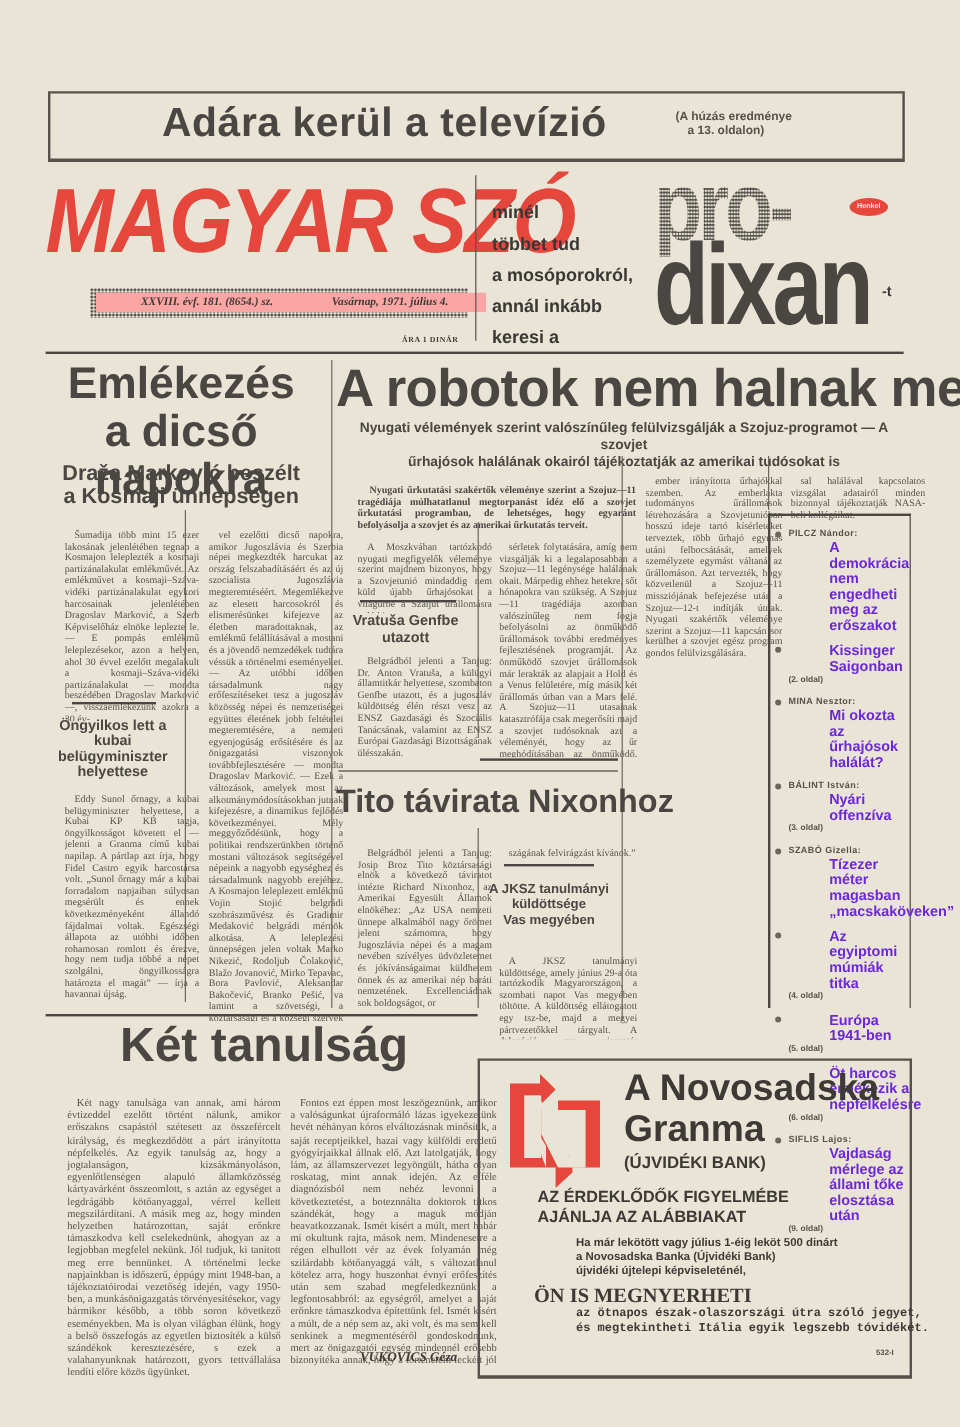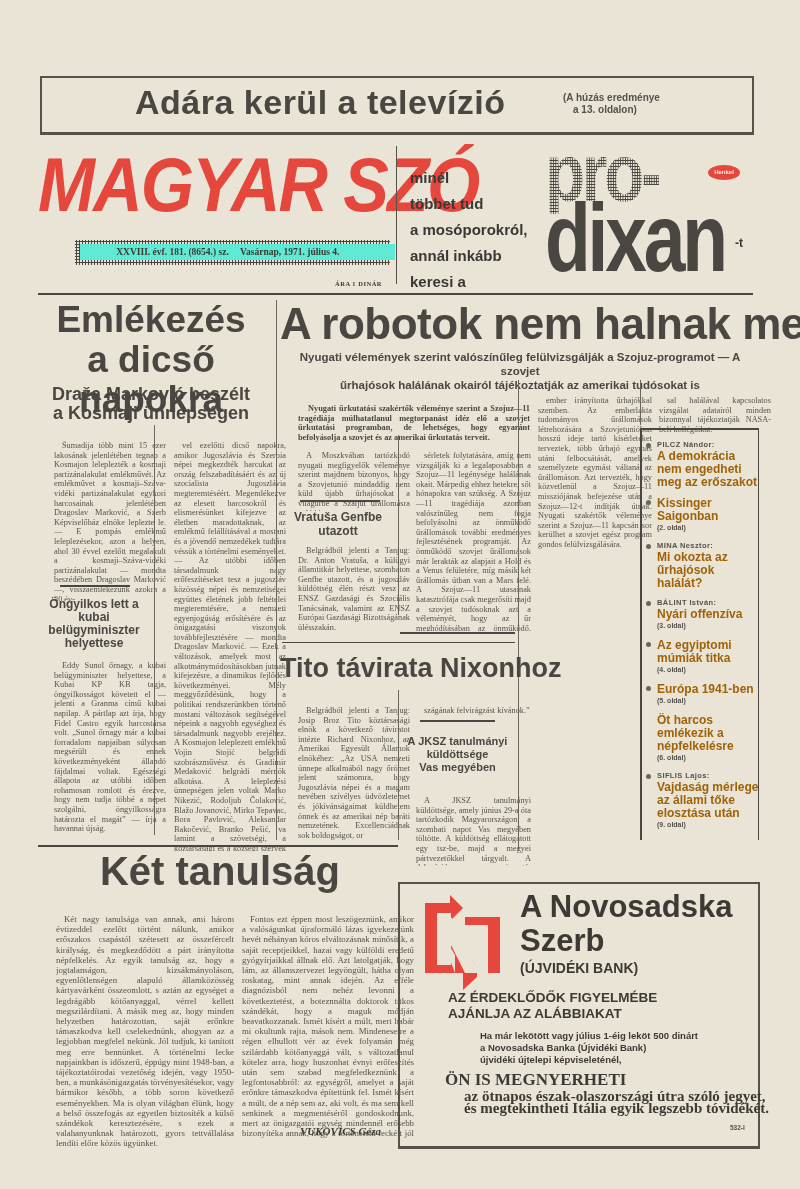--- a/index.html
+++ b/index.html
@@ -23,23 +23,23 @@
     
     #banner { left: 40px; top: 76px; width: 710px; height: 54px; border: 2px solid #55524c; border-bottom-width: 3px; }
     #banner-title { left: 135px; top: 83px; font-size: 34px; color: #4a4742; font-family: "Liberation Sans", sans-serif; font-weight: bold; letter-spacing: 0.5px; }
     #banner-note { left: 563px; top: 92px; font-size: 10px; line-height: 12px; color: #55524c; font-family: "Liberation Sans", sans-serif; font-weight: bold; }
 
     
     #logo { left: 38px; top: 145px; font-size: 76px; line-height: 80px; color: #e5473c; font-family: "Liberation Sans", sans-serif; font-weight: bold; font-style: italic; letter-spacing: -2px; transform: scaleX(0.9); transform-origin: left top; white-space: nowrap; }
     #dotbar { left: 75px; top: 240px; width: 315px; height: 25px;
       background-image: radial-gradient(circle, #4a4742 1px, transparent 1.3px);
       background-size: 3px 3px; }
-    .dotlabel { position: absolute; top: 244px; height: 16px; background: #5eead4; font-family: "Liberation Serif", serif; font-weight: bold; font-size: 9.5px; line-height: 16px; color: #3d3a35; padding: 0 5px; }
+    .dotlabel { position: absolute; top: 244px; height: 16px; background: #fca5a5; font-family: "Liberation Serif", serif; font-weight: bold; font-size: 9.5px; line-height: 16px; color: #3d3a35; padding: 0 5px; font-style: italic; }
     #issue { left: 80px; width: 175px; text-align: center; }
-    #date { left: 235px; width: 150px; }
+    #date { left: 245px; width: 150px; text-align: center; }
     #price { left: 335px; top: 280px; font-size: 6.5px; font-weight: bold; color: #3d3a35; font-family: "Liberation Serif", serif; letter-spacing: 0.5px; }
     #masthead-divider { left: 396px; top: 146px; width: 1px; height: 138px; background: #55524c; }
 
     
     #ad-lines { left: 410px; top: 165px; font-family: "Liberation Sans", sans-serif; font-weight: bold; font-size: 15px; line-height: 26px; color: #3a3834; }
     #pro { left: 545px; top: 132px; font-family: "Liberation Sans", sans-serif; font-weight: bold; font-size: 82px; line-height: 82px; color: #7a776f; letter-spacing: -4px; transform: scaleX(0.8); transform-origin: left top;
       background-image: radial-gradient(circle, #4a4742 1px, transparent 1.4px); background-size: 3px 3px; -webkit-background-clip: text; background-clip: text; -webkit-text-fill-color: transparent; }
     #dixan { left: 545px; top: 190px; font-family: "Liberation Sans", sans-serif; font-weight: bold; font-size: 96px; line-height: 96px; color: #4a4742; letter-spacing: -4px; transform: scaleX(0.78); transform-origin: left top; }
     #dixan-suffix { left: 735px; top: 236px; font-size: 12px; font-weight: bold; color: #3a3834; font-family: "Liberation Sans", sans-serif; }
     #henkel { left: 708px; top: 165px; width: 32px; height: 15px; border-radius: 50%; background: #e5473c; color: #fbe9e3; font-size: 6px; line-height: 15px; text-align: center; font-family: "Liberation Sans", sans-serif; font-weight: bold; }
@@ -80,40 +80,40 @@
 
     #jksz-title { left: 400px; top: 735px; width: 115px; text-align: center; font-family: "Liberation Sans", sans-serif; font-weight: bold; font-size: 11px; line-height: 13px; color: #4a4742; }
     #jksz-body { left: 400px; top: 780px; width: 115px; }
 
     
     #index-box { left: 640px; top: 428px; width: 116px; height: 410px; border: 2px solid #4a4742; border-bottom: none; border-right: 1px solid #4a4742; }
     #index { left: 645px; top: 440px; width: 115px; }
     .idx-item { position: relative; margin-bottom: 8px; padding-left: 12px; }
     .idx-bullet { position: absolute; left: 1px; top: 3px; width: 5px; height: 5px; border-radius: 50%; background: #6a665e; }
     .idx-author { font-family: "Liberation Sans", sans-serif; font-weight: bold; font-size: 7.5px; line-height: 10px; color: #55524c; letter-spacing: 0.4px; }
-    .idx-title { font-family: "Liberation Sans", sans-serif; font-weight: bold; font-size: 12px; line-height: 13px; color: #a16207; }
+    .idx-title { font-family: "Liberation Sans", sans-serif; font-weight: bold; font-size: 12px; line-height: 13px; color: #6d28d9; margin-left: 34px; }
     .idx-page { font-family: "Liberation Sans", sans-serif; font-weight: bold; font-size: 7px; line-height: 10px; color: #55524c; }
 
     #mid-rule { left: 38px; top: 845px; width: 360px; height: 2px; }
 
     
     #ket-title { left: 40px; top: 848px; width: 360px; text-align: center; font-family: "Liberation Sans", sans-serif; font-weight: bold; font-size: 40px; line-height: 46px; color: #4a4742; }
     #ket-c1 { left: 40px; top: 898px; width: 178px; }
     #ket-c2 { left: 226px; top: 898px; width: 172px; }
     #ket-sign { left: 300px; top: 1125px; font-family: "Liberation Serif", serif; font-size: 11px; font-weight: bold; font-style: italic; color: #3d3a35; }
 
     
     #bank-box { left: 398px; top: 882px; width: 358px; height: 262px; border: 2px solid #55524c; border-bottom-width: 3px; }
     #bank-logo { left: 425px; top: 895px; width: 75px; height: 95px; }
     #bank-name { left: 520px; top: 890px; font-family: "Liberation Sans", sans-serif; font-weight: bold; font-size: 31px; line-height: 34px; color: #3d3a35; }
     #bank-sub { left: 520px; top: 960px; font-family: "Liberation Sans", sans-serif; font-weight: bold; font-size: 14px; color: #3d3a35; }
     #bank-h2 { left: 448px; top: 990px; font-family: "Liberation Sans", sans-serif; font-weight: bold; font-size: 13.5px; line-height: 16px; color: #3d3a35; }
     #bank-p1 { left: 480px; top: 1030px; font-family: "Liberation Sans", sans-serif; font-weight: bold; font-size: 9.5px; line-height: 12px; color: #3d3a35; }
     #bank-h3 { left: 445px; top: 1070px; font-family: "Liberation Serif", serif; font-weight: bold; font-size: 17px; color: #3d3a35; }
-    #bank-p2 { left: 464px; top: 1090px; font-family: Liberation Serif, serif; font-weight: bold; font-size: 15px; line-height: 12px; color: #3d3a35; }
+    #bank-p2 { left: 480px; top: 1090px; font-family: Liberation Mono, monospace; font-weight: bold; font-size: 10px; line-height: 12px; color: #3d3a35; }
     #bank-code { left: 730px; top: 1124px; font-family: "Liberation Sans", sans-serif; font-weight: bold; font-size: 6.5px; color: #55524c; }
   </style>
 </head>
 <body>
 
 <div class="page">
 
   <div id="banner" class="abs"></div>
   <div id="banner-title" class="abs">Adára kerül a televízió</div>
   <div id="banner-note" class="abs">
@@ -215,20 +215,25 @@
       <div class="idx-title">Mi okozta az űrhajósok halálát?</div>
     </div>
     <div class="idx-item">
       <span class="idx-bullet"></span>
       <div class="idx-author">BÁLINT István:</div>
       <div class="idx-title">Nyári offenzíva</div>
       <div class="idx-page">(3. oldal)</div>
     </div>
     <div class="idx-item">
       <span class="idx-bullet"></span>
+      <div class="idx-author">SZABÓ Gizella:</div>
+      <div class="idx-title">Tízezer méter magasban „macskaköveken”</div>
+    </div>
+    <div class="idx-item">
+      <span class="idx-bullet"></span>
       <div class="idx-title">Az egyiptomi múmiák titka</div>
       <div class="idx-page">(4. oldal)</div>
     </div>
     <div class="idx-item">
       <span class="idx-bullet"></span>
       <div class="idx-title">Európa 1941-ben</div>
       <div class="idx-page">(5. oldal)</div>
     </div>
     <div class="idx-item">
       <div class="idx-title">Öt harcos emlékezik a népfelkelésre</div>
@@ -251,21 +256,21 @@
 
   <div id="bank-box" class="abs"></div>
   <svg id="bank-logo" class="abs" viewBox="0 0 75 95">
     <path d="M0 8 H25 V0 L38 13 L25 26 V18 H12 V70 H22 L22 22 L50 70 V30 H40 V22 H75 V78 H52 L52 82 L38 95 L38 78 H0 Z M30 78 L30 60 L12 30 Z" fill="#e5473c"></path>
     <rect x="12" y="18" width="14" height="52" fill="#e9e4d6"></rect>
     <rect x="50" y="30" width="13" height="48" fill="#e9e4d6"></rect>
     <polygon points="26,22 50,70 50,78 40,78 26,50" fill="#e9e4d6"></polygon>
   </svg>
   <div id="bank-name" class="abs">
     <div>A Novosadska</div>
-    <div>Szerb</div>
+    <div>Granma</div>
   </div>
   <div id="bank-sub" class="abs">(ÚJVIDÉKI BANK)</div>
   <div id="bank-h2" class="abs">
     <div>AZ ÉRDEKLŐDŐK FIGYELMÉBE</div>
     <div>AJÁNLJA AZ ALÁBBIAKAT</div>
   </div>
   <div id="bank-p1" class="abs">
     <div>Ha már lekötött vagy július 1-éig leköt 500 dinárt</div>
     <div>a Novosadska Banka (Újvidéki Bank)</div>
     <div>újvidéki újtelepi képviseleténél,</div>

